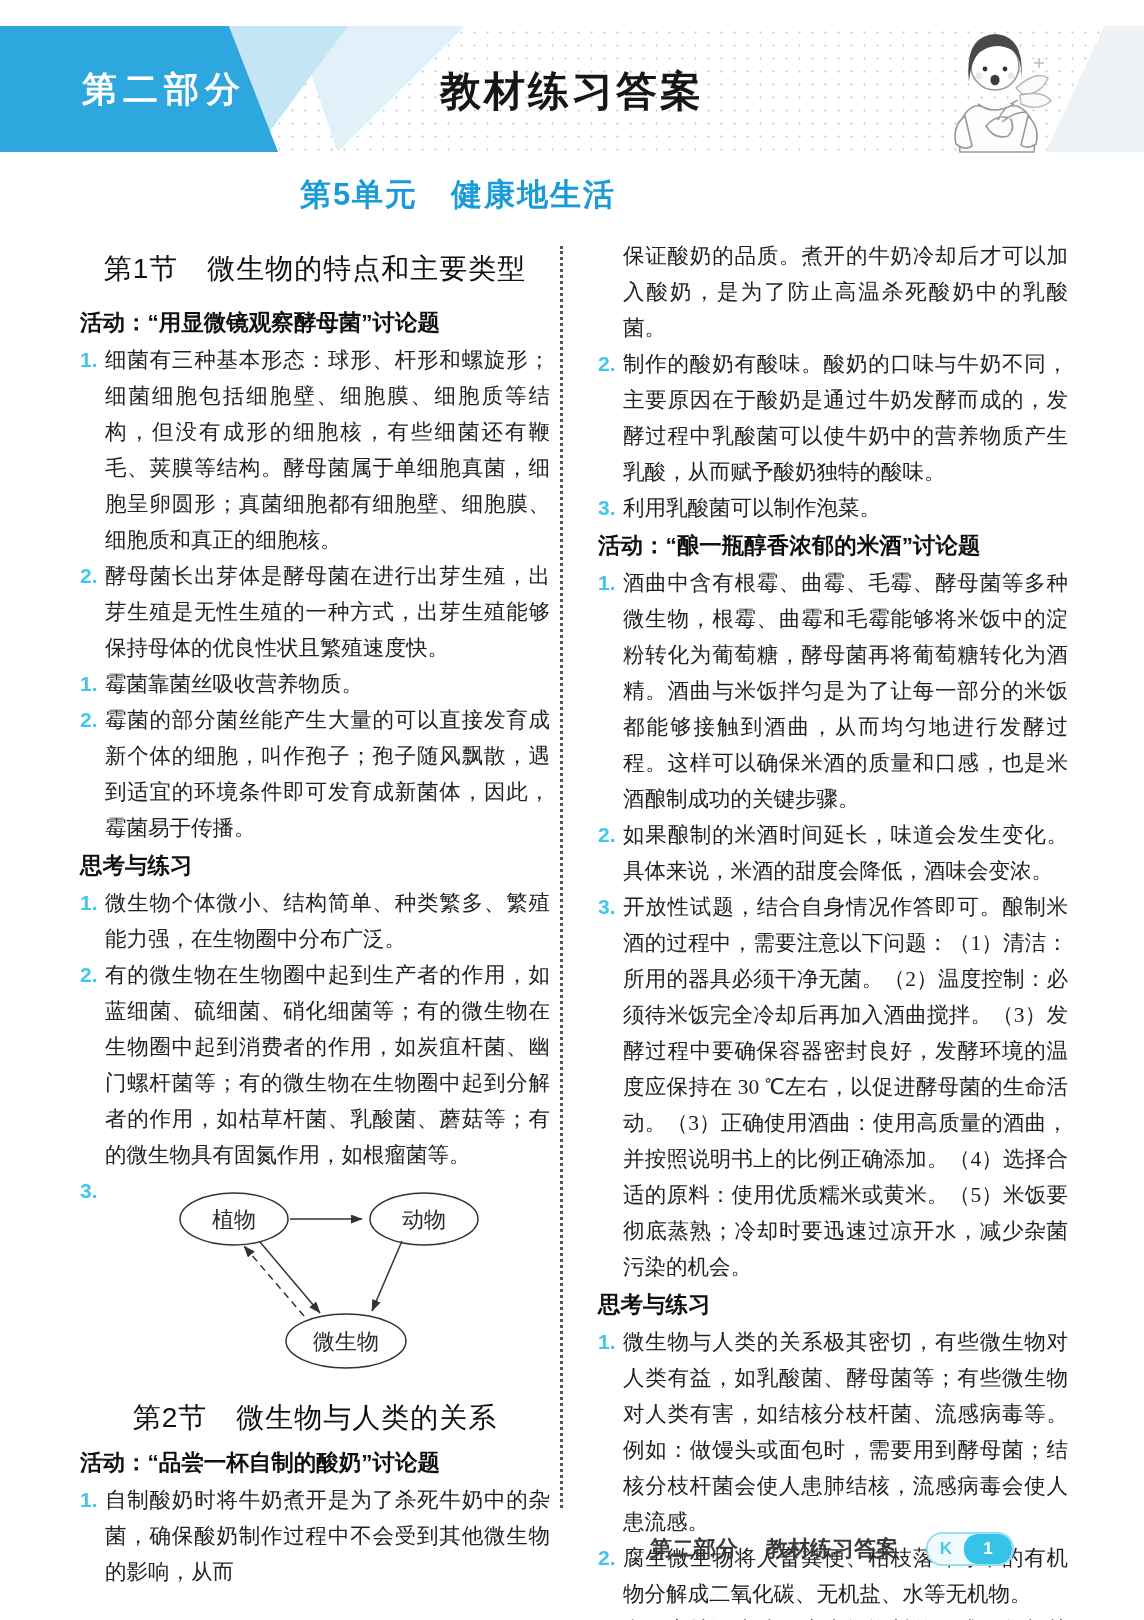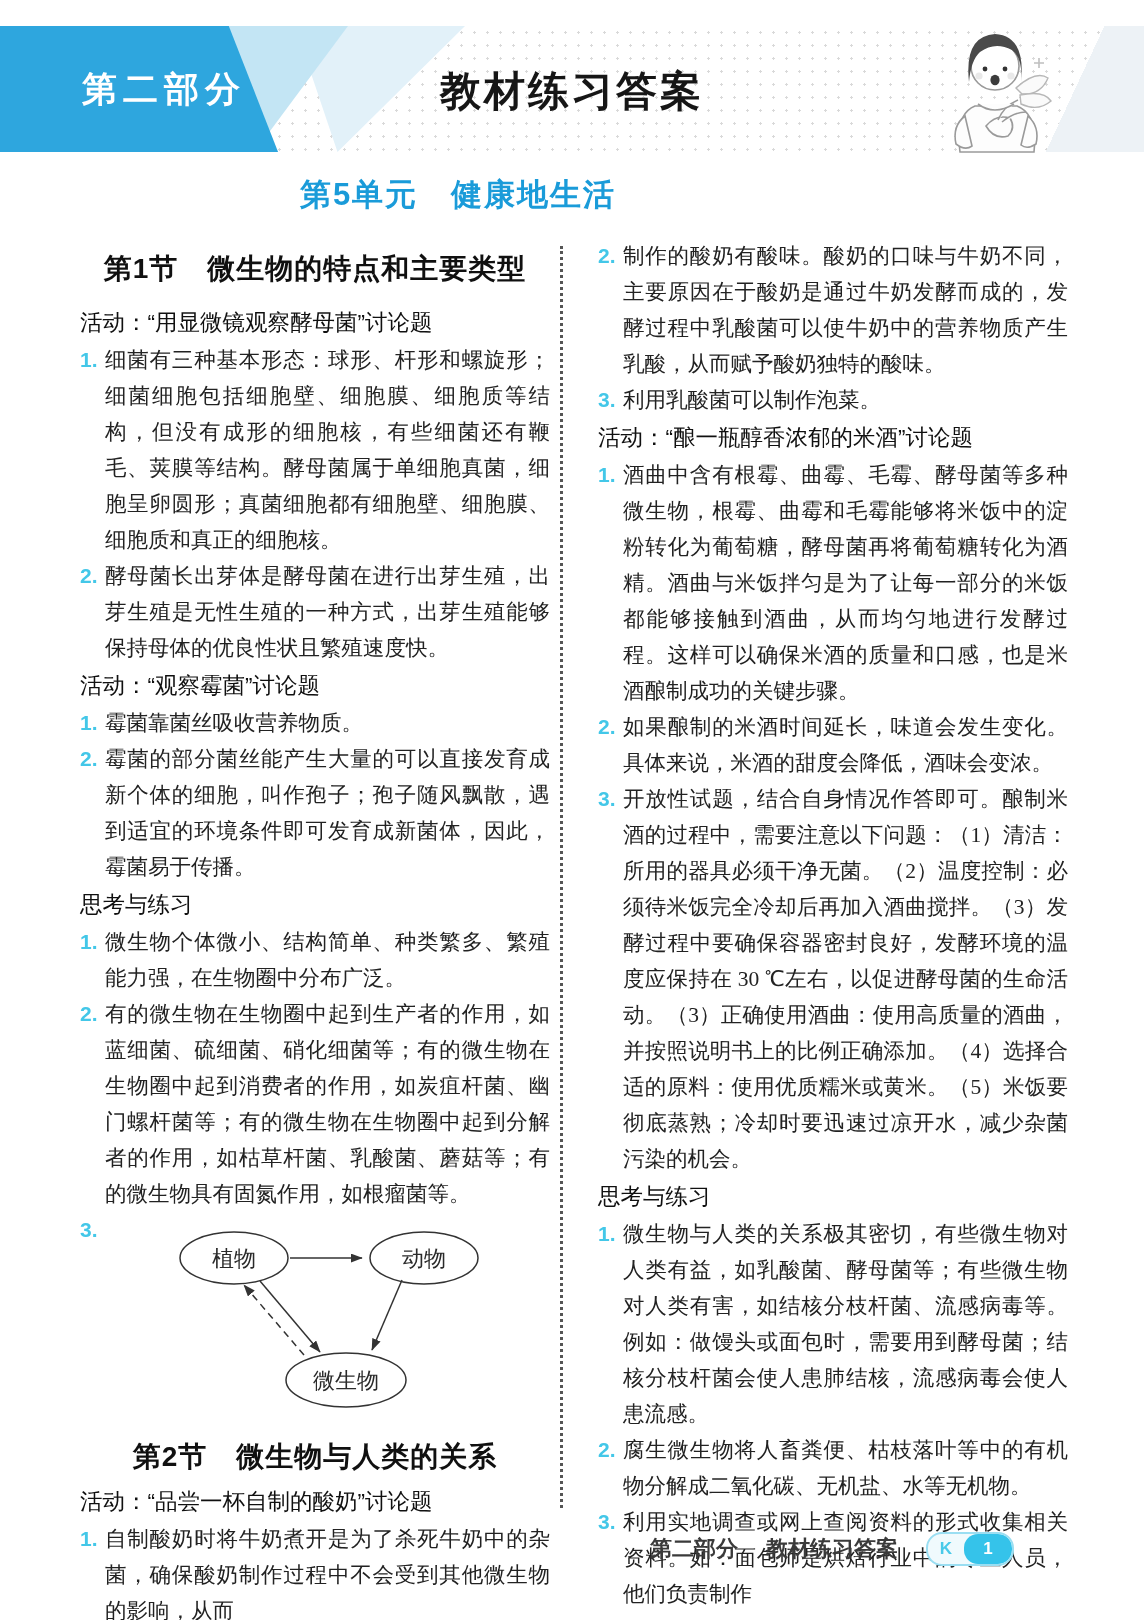--- a/index.html
+++ b/index.html
@@ -30,23 +30,23 @@
 
   
   .columns { position:absolute; left:80px; top:238px; width:988px; display:flex; gap:48px; }
   .col { width:470px; }
   .divider { position:absolute; left:560px; top:246px; height:1262px; width:0;
       border-left:3px dotted #555; }
 
   .chapter { margin:6px 0 10px; text-align:center; font-family:"Liberation Sans",sans-serif;
       font-size:28px; font-weight:bold; color:#1a9bd9; letter-spacing:2px; }
   .section { margin:12px 0 16px; text-align:center; font-family:"Liberation Sans",sans-serif;
-      font-size:28px; font-weight:bold; color:#101010; letter-spacing:1px; }
+      font-size:28px; font-weight:normal; color:#101010; letter-spacing:1px; }
   .section2 { margin:20px 0 7px; }
-  .act { font-family:"Liberation Sans",sans-serif; font-weight:normal; font-size:22.5px;
+  .act { font-family:"Liberation Sans",sans-serif; font-weight:bold; font-size:22.5px;
       line-height:37px; margin:1px 0; color:#101010; }
   .item { position:relative; padding-left:25px; font-size:21.5px; line-height:36px;
       text-align:justify; word-break:break-all; color:#222222; }
   .item .num { position:absolute; left:0; top:0; font-family:"Liberation Sans",sans-serif;
       font-weight:bold; font-size:21px; color:#43c7e8; }
   .diagram { display:block; margin:10px 0 4px 76px; }
 
   
   .footer { position:absolute; left:0; top:1532px; width:1014px; display:flex;
       justify-content:flex-end; align-items:center; gap:28px;
@@ -107,21 +107,20 @@
       <div class="act">活动：“用显微镜观察酵母菌”讨论题</div>
       <div class="item">
         <span class="num">1.</span>
         <span>细菌有三种基本形态：球形、杆形和螺旋形；细菌细胞包括细胞壁、细胞膜、细胞质等结构，但没有成形的细胞核，有些细菌还有鞭毛、荚膜等结构。酵母菌属于单细胞真菌，细胞呈卵圆形；真菌细胞都有细胞壁、细胞膜、细胞质和真正的细胞核。</span>
       </div>
       <div class="item">
         <span class="num">2.</span>
         <span>酵母菌长出芽体是酵母菌在进行出芽生殖，出芽生殖是无性生殖的一种方式，出芽生殖能够保持母体的优良性状且繁殖速度快。</span>
       </div>
 
-      <div class="act">活动：“观察霉菌”讨论题</div>
       <div class="item">
         <span class="num">1.</span>
         <span>霉菌靠菌丝吸收营养物质。</span>
       </div>
       <div class="item">
         <span class="num">2.</span>
         <span>霉菌的部分菌丝能产生大量的可以直接发育成新个体的细胞，叫作孢子；孢子随风飘散，遇到适宜的环境条件即可发育成新菌体，因此，霉菌易于传播。</span>
       </div>
 
       <div class="act">思考与练习</div>
@@ -163,20 +162,23 @@
       <div class="section section2">第2节　微生物与人类的关系</div>
       <div class="act">活动：“品尝一杯自制的酸奶”讨论题</div>
       <div class="item">
         <span class="num">1.</span>
         <span>自制酸奶时将牛奶煮开是为了杀死牛奶中的杂菌，确保酸奶制作过程中不会受到其他微生物的影响，从而</span>
       </div>
     </div>
 
     <div class="col">
       <div class="item">
+        <span>保证酸奶的品质。煮开的牛奶冷却后才可以加入酸奶，是为了防止高温杀死酸奶中的乳酸菌。</span>
+      </div>
+      <div class="item">
         <span class="num">2.</span>
         <span>制作的酸奶有酸味。酸奶的口味与牛奶不同，主要原因在于酸奶是通过牛奶发酵而成的，发酵过程中乳酸菌可以使牛奶中的营养物质产生乳酸，从而赋予酸奶独特的酸味。</span>
       </div>
       <div class="item">
         <span class="num">3.</span>
         <span>利用乳酸菌可以制作泡菜。</span>
       </div>
 
       <div class="act">活动：“酿一瓶醇香浓郁的米酒”讨论题</div>
       <div class="item">

